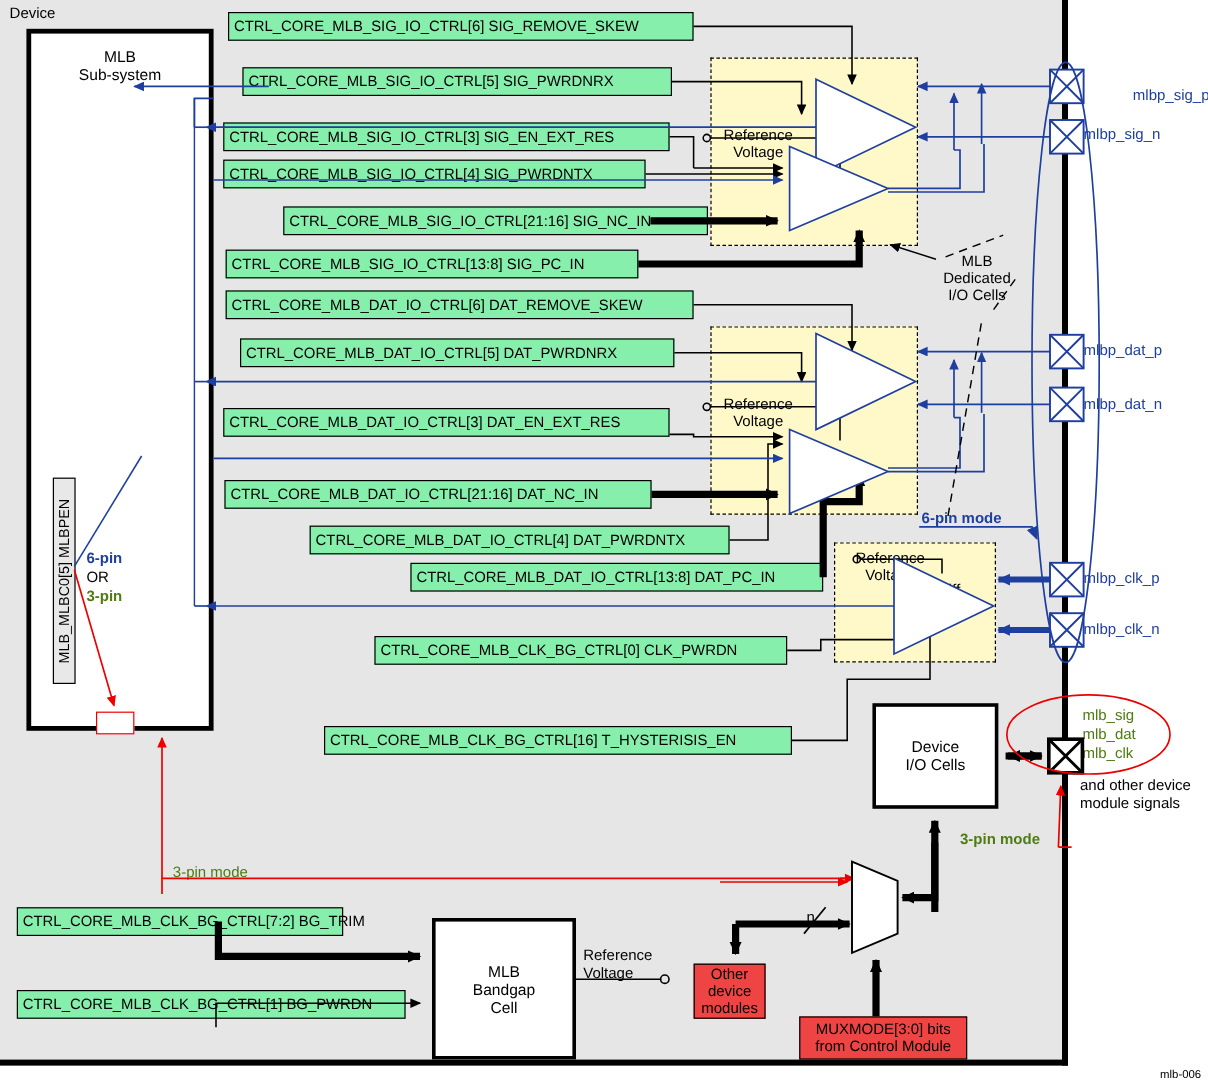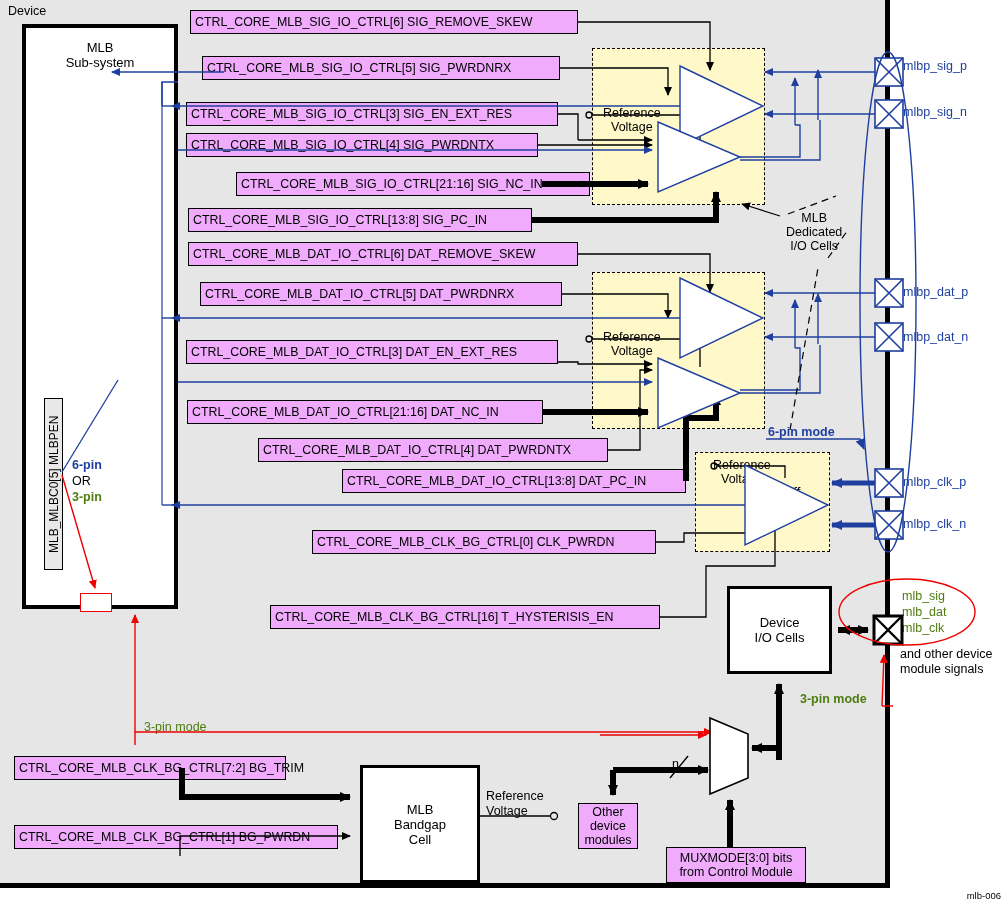--- a/index.html
+++ b/index.html
@@ -4,24 +4,24 @@
 <title>MLB Block Diagram</title>
 <style>
   html,body{margin:0;padding:0;background:#fff;}
   body{font-family:"Liberation Sans", sans-serif;}
   #stage{position:relative;width:1007px;height:905px;background:#ffffff;overflow:hidden;}
   #device-area{position:absolute;left:0;top:0;width:890px;height:888px;background:#e6e6e6;border:0;}
   #device-area-border{position:absolute;left:0;top:0;width:890px;height:888px;border-right:5px solid #000;border-bottom:5px solid #000;box-sizing:border-box;pointer-events:none;}
   .devlabel{position:absolute;left:8px;top:4px;font-size:12.5px;color:#000;}
   #mlb-subsystem{position:absolute;left:22px;top:24px;width:156px;height:585px;background:#fff;border:4px solid #000;box-sizing:border-box;}
   .mlb-title{position:absolute;left:0;right:0;top:12px;text-align:center;font-size:13px;line-height:15px;color:#000;}
-  .reg{position:absolute;background:#f0abfc;border:1.4px solid #000;box-sizing:border-box;font-size:12.4px;color:#000;white-space:nowrap;display:flex;align-items:center;padding:0 4px;height:24px;}
+  .reg{position:absolute;background:#86efac;border:1.4px solid #000;box-sizing:border-box;font-size:12.4px;color:#000;white-space:nowrap;display:flex;align-items:center;padding:0 4px;height:24px;}
   .iocell{position:absolute;background:#FFF8C8;border:1.6px dashed #000;box-sizing:border-box;}
   .whitebox{position:absolute;background:#fff;border:3px solid #000;box-sizing:border-box;display:flex;align-items:center;justify-content:center;text-align:center;font-size:13px;line-height:15px;}
-  .plainbox{position:absolute;background:#f0abfc;border:1.6px solid #000;box-sizing:border-box;display:flex;align-items:center;justify-content:center;text-align:center;font-size:12.5px;line-height:14px;}
+  .plainbox{position:absolute;background:#ef4444;border:1.6px solid #000;box-sizing:border-box;display:flex;align-items:center;justify-content:center;text-align:center;font-size:12.5px;line-height:14px;}
   .txt{position:absolute;font-size:12.5px;line-height:14px;color:#000;white-space:nowrap;}
   .txt-blue{color:#1F3F9F;}
   .txt-red{color:#4d7c0f;}
   .bold{font-weight:bold;}
   .vreg{position:absolute;background:#e8e8e8;border:1.2px solid #000;box-sizing:border-box;writing-mode:vertical-rl;transform:rotate(180deg);display:flex;align-items:center;justify-content:center;font-size:12px;letter-spacing:0px;}
   svg.layer{position:absolute;left:0;top:0;width:1007px;height:905px;pointer-events:none;}
   .figid{position:absolute;right:6px;bottom:4px;font-size:9.5px;color:#000;}
 </style>
 </head>
 <body>
@@ -94,21 +94,21 @@
   </div>
 
   <div class="txt" style="left:786px;top:211px;text-align:center;">
     <div>MLB</div>
     <div>Dedicated</div>
     <div>I/O Cells</div>
   </div>
 
   <div class="txt txt-blue bold" style="left:768px;top:425px;font-size:12.5px;">6-pin mode</div>
 
-  <div class="txt txt-blue" style="left:903px;top:59px;">mlbp_sig_p</div>
+  <div class="txt txt-blue" style="left:903px;top:72px;padding-left:41px;">mlbp_sig_p</div>
   <div class="txt txt-blue" style="left:903px;top:105px;">mlbp_sig_n</div>
   <div class="txt txt-blue" style="left:903px;top:285px;">mlbp_dat_p</div>
   <div class="txt txt-blue" style="left:903px;top:330px;">mlbp_dat_n</div>
   <div class="txt txt-blue" style="left:903px;top:475px;">mlbp_clk_p</div>
   <div class="txt txt-blue" style="left:903px;top:517px;">mlbp_clk_n</div>
 
   <div class="whitebox" style="left:727px;top:586px;width:105px;height:88px;">
     <div>
       <div>Device</div>
       <div>I/O Cells</div>

